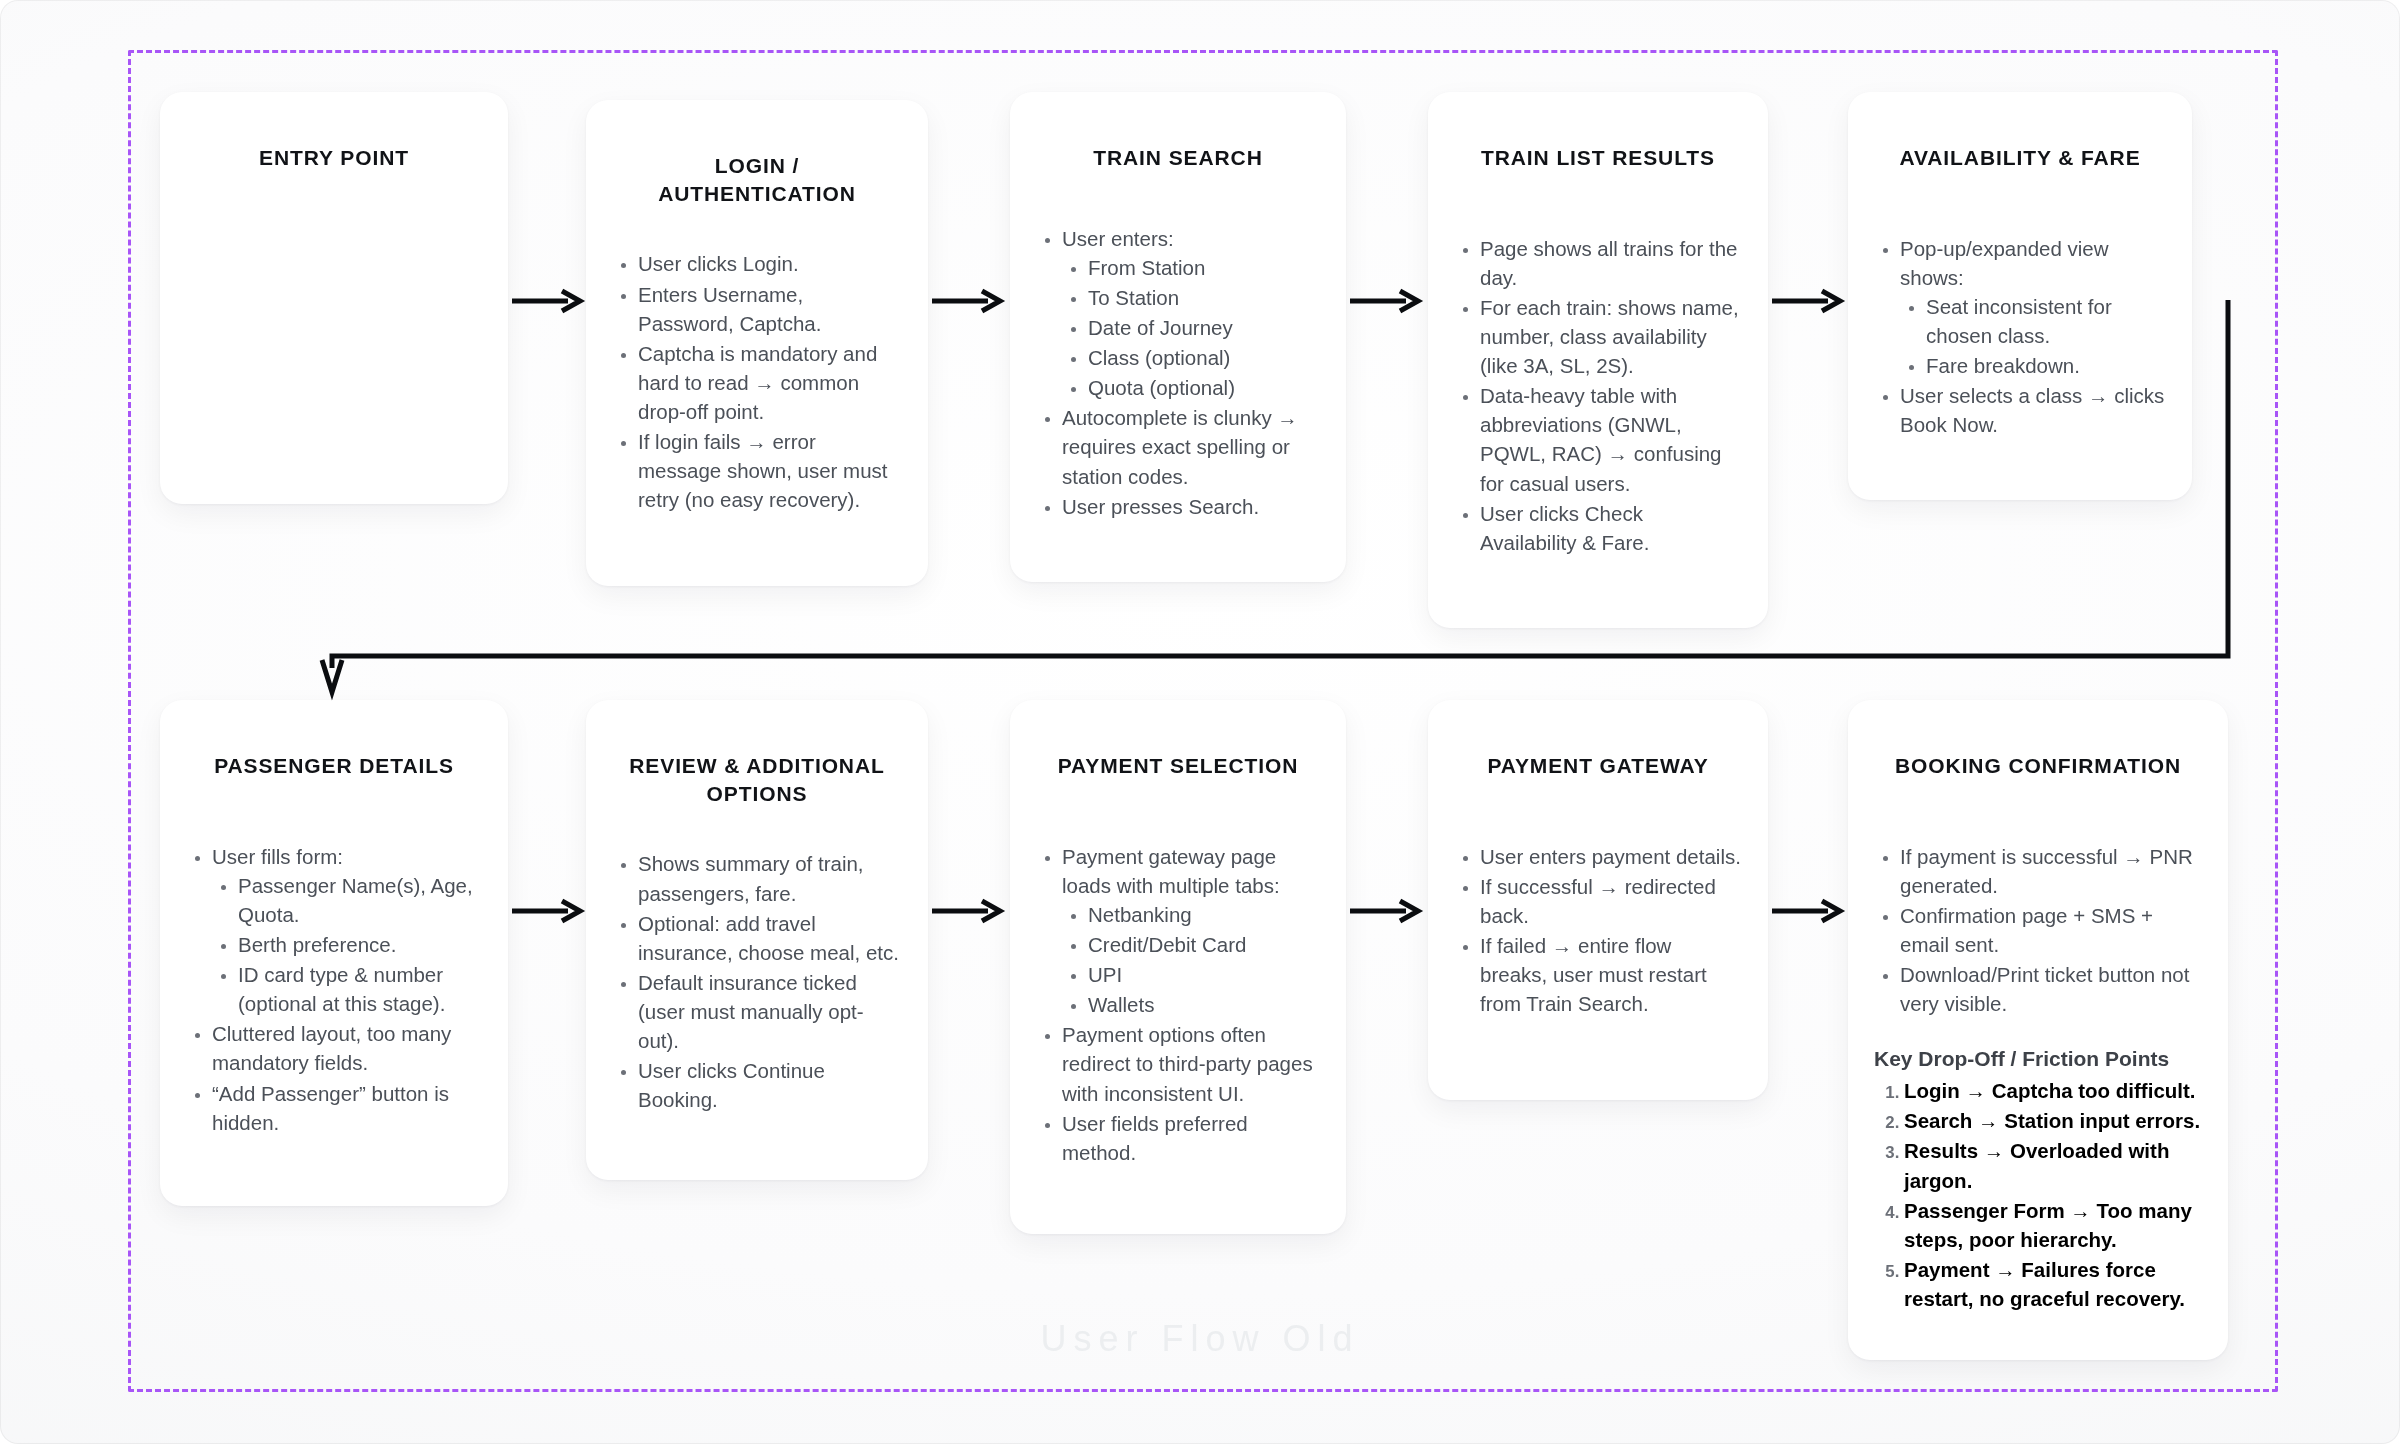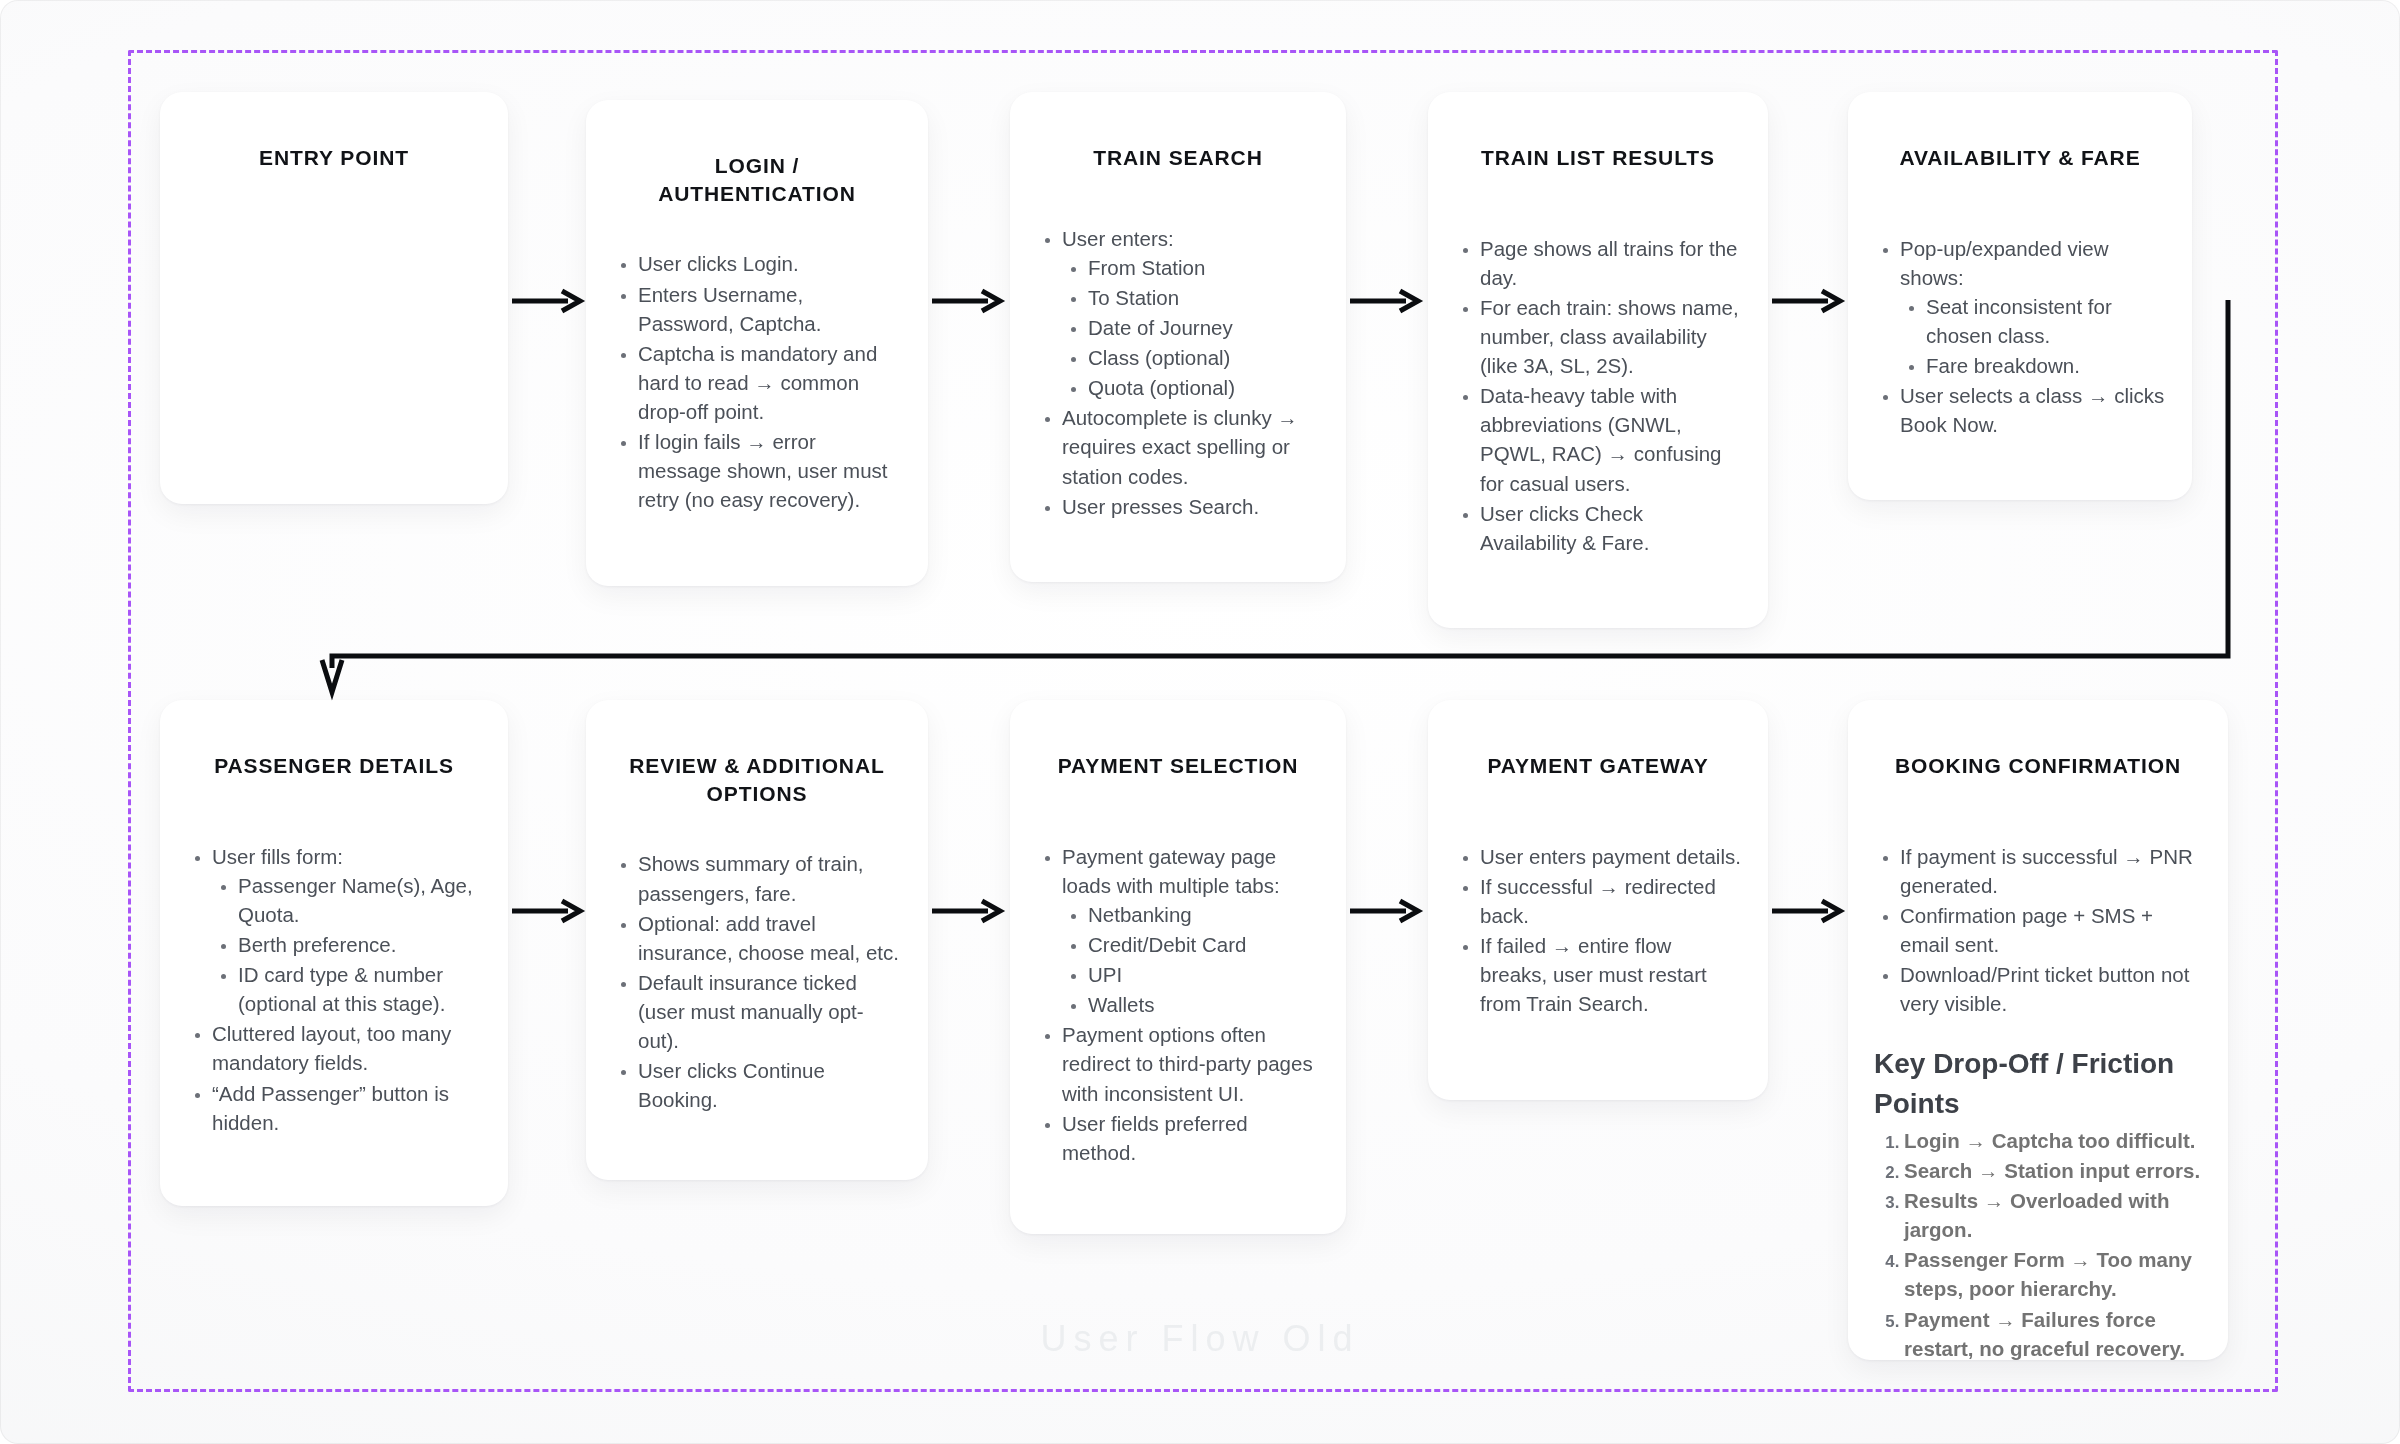--- a/index.html
+++ b/index.html
@@ -47,27 +47,27 @@
     font-size:20.5px;
     line-height:1.42;
     color:#4b5058;
   }
   .card-body ul{margin:0;padding-left:26px;list-style:disc;}
   .card-body ul ul{margin:0;padding-left:26px;}
   .card-body li{margin:0 0 1px 0;}
   .card-body li::marker{font-size:0.82em;color:#6c7078;}
   .kicker{
     margin-top:26px;
-    font-size:28px;
+    font-size:21px;
     font-weight:700;
     color:#3d4148;
   }
   .card-body ol{
     margin:2px 0 0 0;padding-left:30px;
-    font-size:20.5px;line-height:1.42;color:#737373;font-weight:700;
+    font-size:20.5px;line-height:1.42;color:#000000;font-weight:700;
   }
   .card-body ol li{margin-bottom:1px;}
 
   
   .arrow-h{position:absolute;height:26px;}
   .arrow-h svg,.arrow-v svg,.elbow svg{display:block;overflow:visible;}
   .elbow{position:absolute;}
   .watermark{
     position:absolute;
     left:0;right:0;

